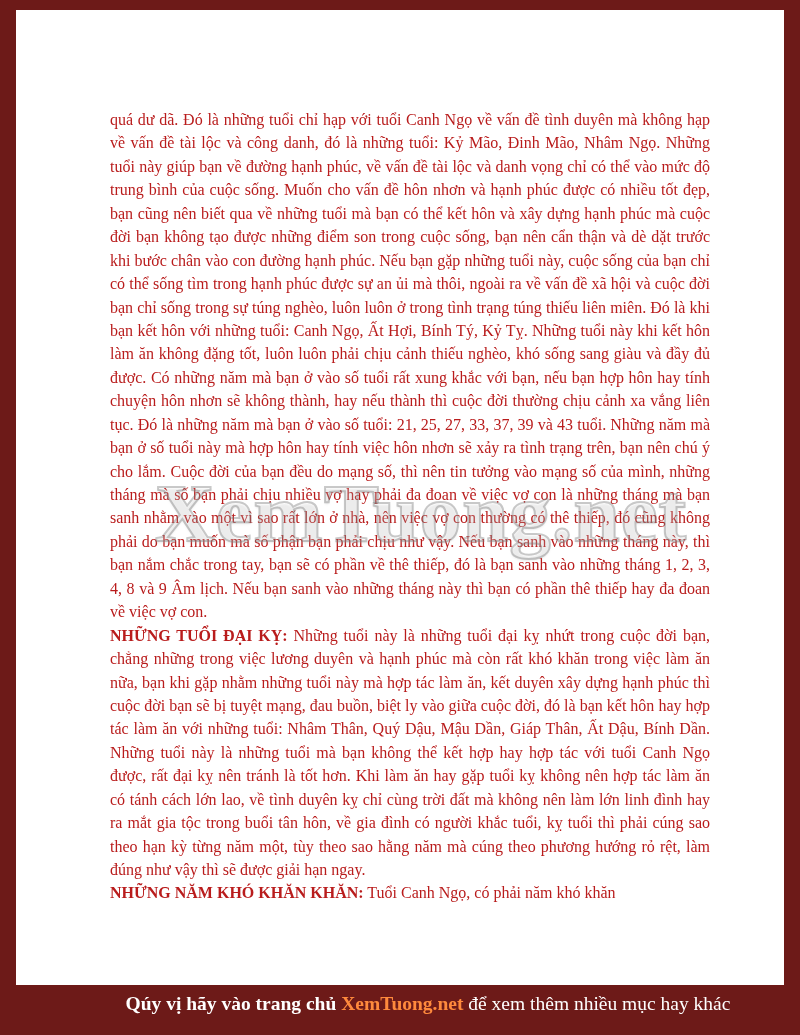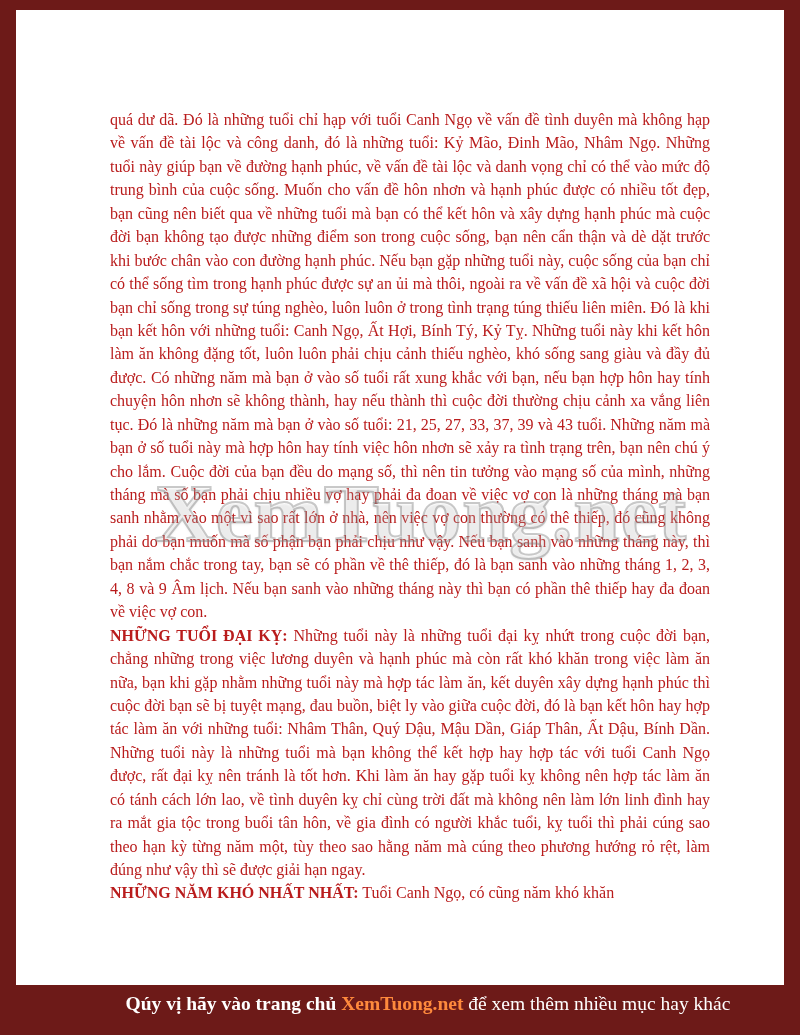--- a/index.html
+++ b/index.html
@@ -75,21 +75,21 @@
   }
 </style>
 </head>
 <body>
 
 <div class="page">
 
   <div class="content">
     <p>quá dư dã. Đó là những tuổi chỉ hạp với tuổi Canh Ngọ về vấn đề tình duyên mà không hạp về vấn đề tài lộc và công danh, đó là những tuổi: Kỷ Mão, Đinh Mão, Nhâm Ngọ. Những tuổi này giúp bạn về đường hạnh phúc, về vấn đề tài lộc và danh vọng chỉ có thể vào mức độ trung bình của cuộc sống. Muốn cho vấn đề hôn nhơn và hạnh phúc được có nhiều tốt đẹp, bạn cũng nên biết qua về những tuổi mà bạn có thể kết hôn và xây dựng hạnh phúc mà cuộc đời bạn không tạo được những điểm son trong cuộc sống, bạn nên cẩn thận và dè dặt trước khi bước chân vào con đường hạnh phúc. Nếu bạn gặp những tuổi này, cuộc sống của bạn chỉ có thể sống tìm trong hạnh phúc được sự an ủi mà thôi, ngoài ra về vấn đề xã hội và cuộc đời bạn chỉ sống trong sự túng nghèo, luôn luôn ở trong tình trạng túng thiếu liên miên. Đó là khi bạn kết hôn với những tuổi: Canh Ngọ, Ất Hợi, Bính Tý, Kỷ Tỵ. Những tuổi này khi kết hôn làm ăn không đặng tốt, luôn luôn phải chịu cảnh thiếu nghèo, khó sống sang giàu và đầy đủ được. Có những năm mà bạn ở vào số tuổi rất xung khắc với bạn, nếu bạn hợp hôn hay tính chuyện hôn nhơn sẽ không thành, hay nếu thành thì cuộc đời thường chịu cảnh xa vắng liên tục. Đó là những năm mà bạn ở vào số tuổi: 21, 25, 27, 33, 37, 39 và 43 tuổi. Những năm mà bạn ở số tuổi này mà hợp hôn hay tính việc hôn nhơn sẽ xảy ra tình trạng trên, bạn nên chú ý cho lắm. Cuộc đời của bạn đều do mạng số, thì nên tin tưởng vào mạng số của mình, những tháng mà số bạn phải chịu nhiều vợ hay phải đa đoan về việc vợ con là những tháng mà bạn sanh nhằm vào một vì sao rất lớn ở nhà, nên việc vợ con thường có thê thiếp, đó cũng không phải do bạn muốn mà số phận bạn phải chịu như vậy. Nếu bạn sanh vào những tháng này, thì bạn nắm chắc trong tay, bạn sẽ có phần về thê thiếp, đó là bạn sanh vào những tháng 1, 2, 3, 4, 8 và 9 Âm lịch. Nếu bạn sanh vào những tháng này thì bạn có phần thê thiếp hay đa đoan về việc vợ con.</p>
     <p><b>NHỮNG TUỔI ĐẠI KỴ:</b><span> Những tuổi này là những tuổi đại kỵ nhứt trong cuộc đời bạn, chẳng những trong việc lương duyên và hạnh phúc mà còn rất khó khăn trong việc làm ăn nữa, bạn khi gặp nhằm những tuổi này mà hợp tác làm ăn, kết duyên xây dựng hạnh phúc thì cuộc đời bạn sẽ bị tuyệt mạng, đau buồn, biệt ly vào giữa cuộc đời, đó là bạn kết hôn hay hợp tác làm ăn với những tuổi: Nhâm Thân, Quý Dậu, Mậu Dần, Giáp Thân, Ất Dậu, Bính Dần. Những tuổi này là những tuổi mà bạn không thể kết hợp hay hợp tác với tuổi Canh Ngọ được, rất đại kỵ nên tránh là tốt hơn. Khi làm ăn hay gặp tuổi kỵ không nên hợp tác làm ăn có tánh cách lớn lao, về tình duyên kỵ chỉ cùng trời đất mà không nên làm lớn linh đình hay ra mắt gia tộc trong buổi tân hôn, về gia đình có người khắc tuổi, kỵ tuổi thì phải cúng sao theo hạn kỳ từng năm một, tùy theo sao hằng năm mà cúng theo phương hướng rỏ rệt, làm đúng như vậy thì sẽ được giải hạn ngay.</span></p>
-    <p><b>NHỮNG NĂM KHÓ NHẤT NHẤT:</b><span> Tuổi Canh Ngọ, có cũng năm khó khăn</span></p>
+    <p><b>NHỮNG NĂM KHÓ KHĂN KHĂN:</b><span> Tuổi Canh Ngọ, có phải năm khó khăn</span></p>
   </div>
 
   <div class="watermark">XemTuong.net</div>
 
 </div>
 
 <div class="footer">
   <span class="lead">Qúy vị hãy vào trang chủ </span><span class="brand">XemTuong.net</span><span class="tail"> để xem thêm nhiều mục hay khác</span>
 </div>
 

